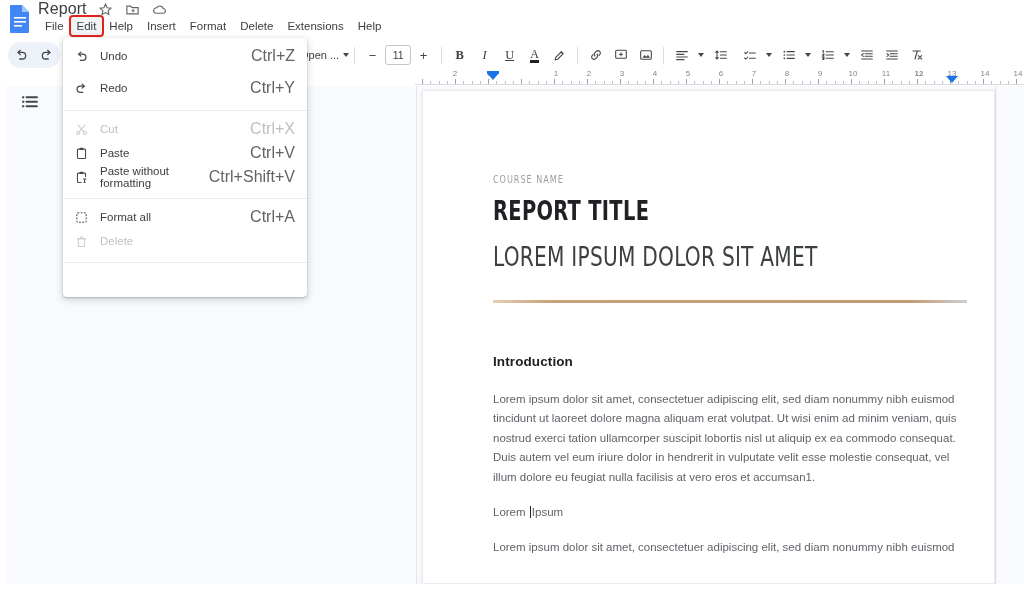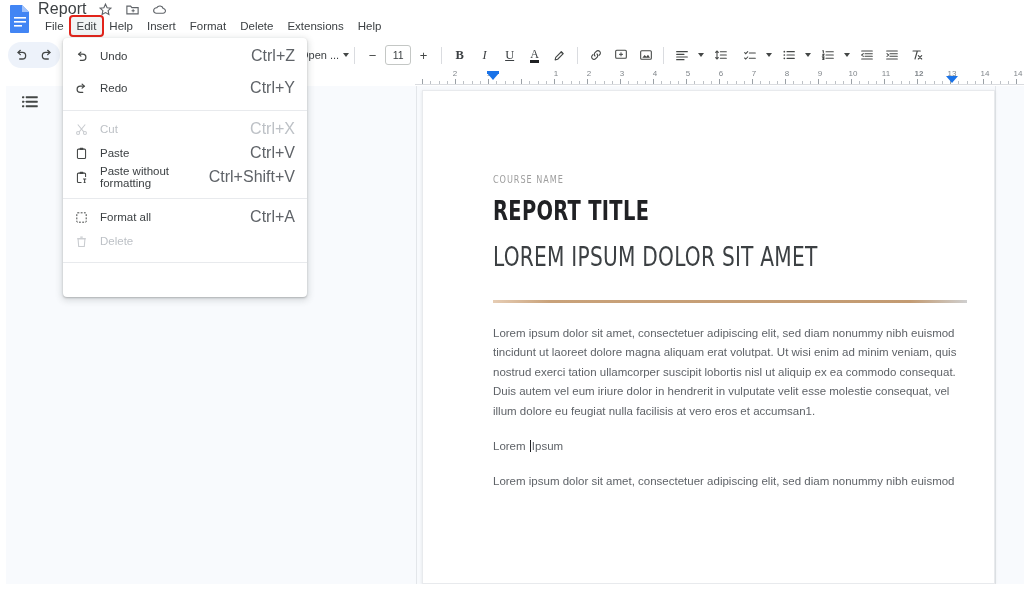--- a/index.html
+++ b/index.html
@@ -413,20 +413,21 @@
       <rect x="5" y="13" width="16" height="2.6" rx="0.6"></rect>
     </svg>
   </div>
 
   <div class="page">
     <div class="doc-body">
       <div class="course-name">COURSE NAME</div>
       <div class="report-title">REPORT TITLE</div>
       <div class="subtitle">LOREM IPSUM DOLOR SIT AMET</div>
       <div class="hrule"></div>
+      <div class="sec-head">Introduction</div>
       <div class="para">Lorem ipsum dolor sit amet, consectetuer adipiscing elit, sed diam nonummy nibh euismod tincidunt ut laoreet dolore magna aliquam erat volutpat. Ut wisi enim ad minim veniam, quis nostrud exerci tation ullamcorper suscipit lobortis nisl ut aliquip ex ea commodo consequat. Duis autem vel eum iriure dolor in hendrerit in vulputate velit esse molestie consequat, vel illum dolore eu feugiat nulla facilisis at vero eros et accumsan1.</div>
       <div class="para2">
         <span>Lorem </span><span class="caret-text"></span><span>Ipsum</span>
       </div>
       <div class="para3">Lorem ipsum dolor sit amet, consectetuer adipiscing elit, sed diam nonummy nibh euismod</div>
     </div>
   </div>
 
   <div class="bottom-white"></div>
 

